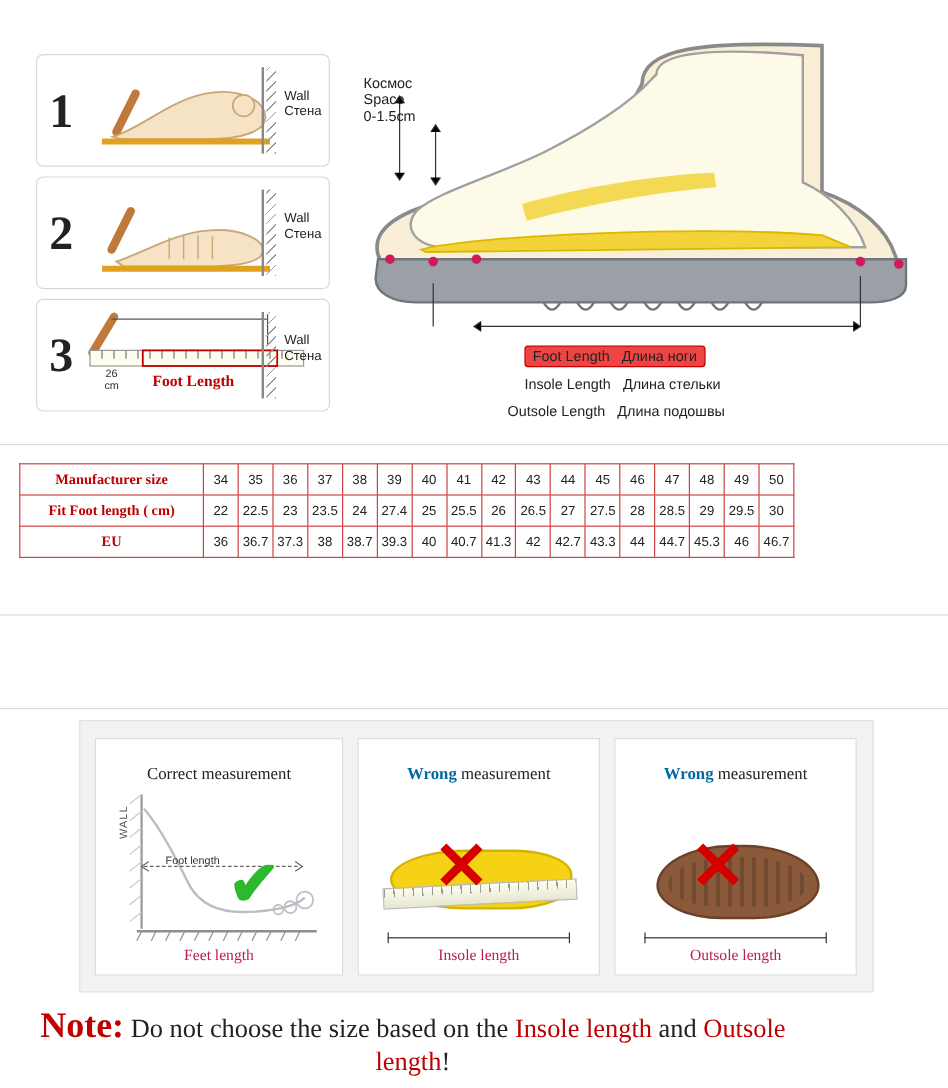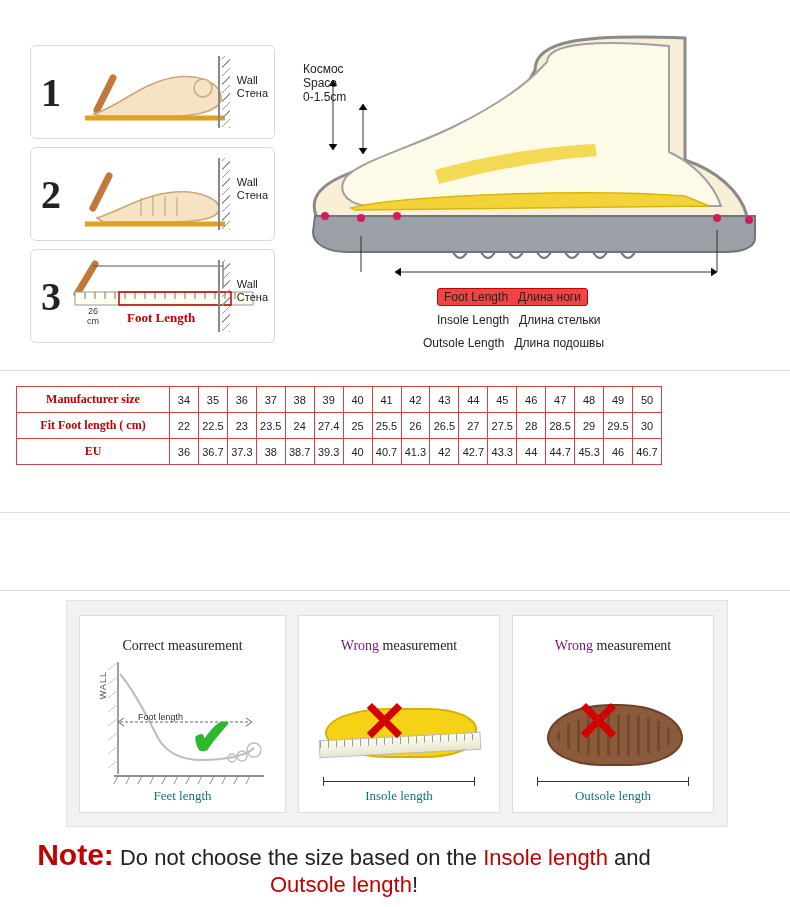--- a/index.html
+++ b/index.html
@@ -101,24 +101,24 @@
   .panels{position:absolute;left:66px;top:600px;width:660px;height:225px;
           background:#f2f2f2;border:1px solid #e2e2e2;}
   .panel{position:absolute;top:14px;height:196px;background:#fff;border:1px solid #ddd;}
   .p1{left:12px;width:205px;}
   .p2{left:231px;width:200px;}
   .p3{left:445px;width:200px;}
   .panel-title{
     position:absolute;top:22px;width:100%;text-align:center;
     font-size:14px;color:#222;font-family:"Liberation Serif", serif;
   }
-  .panel-title .wrong{color:#701a75;font-weight:normal;}
+  .panel-title .wrong{color:#0369a1;font-weight:bold;}
   .panel-caption{
     position:absolute;bottom:8px;width:100%;text-align:center;
-    font-size:13px;color:#0f766e;font-family:"Liberation Serif", serif;
+    font-size:13px;color:#be185d;font-family:"Liberation Serif", serif;
   }
   .wall-v{
     position:absolute;left:18px;top:55px;font-size:9px;color:#555;
     writing-mode:vertical-rl;transform:rotate(180deg);letter-spacing:1px;
   }
   .footlen-small{position:absolute;left:58px;top:96px;font-size:9px;color:#333;}
   .check{
     position:absolute;left:110px;top:95px;font-size:52px;color:#2db82d;
     font-weight:bold;line-height:1;
   }
@@ -160,21 +160,21 @@
   }
   .meas-bar::before{left:0;}
   .meas-bar::after{right:0;}
 
   
   .foot-svg{position:absolute;left:24px;top:40px;}
 
   
   .note{
     position:absolute;left:0;top:838px;width:688px;text-align:center;
-    font-family:Liberation Sans, sans-serif;font-size:22px;color:#222;
+    font-family:Liberation Serif, serif;font-size:22px;color:#222;
   }
   .note .word{color:#c00000;font-size:30px;font-weight:bold;}
   .note .hl{color:#c00000;}
 </style>
 </head>
 <body>
 
 <div class="page">
 
   <div class="top">

